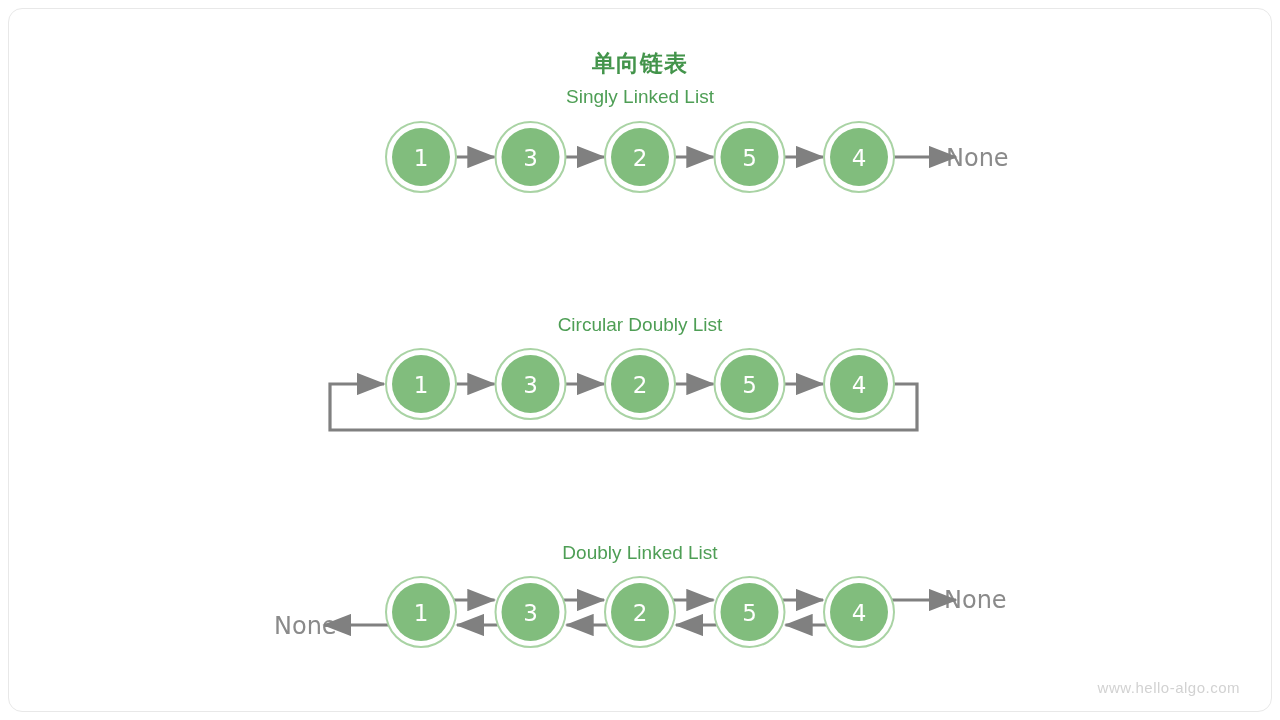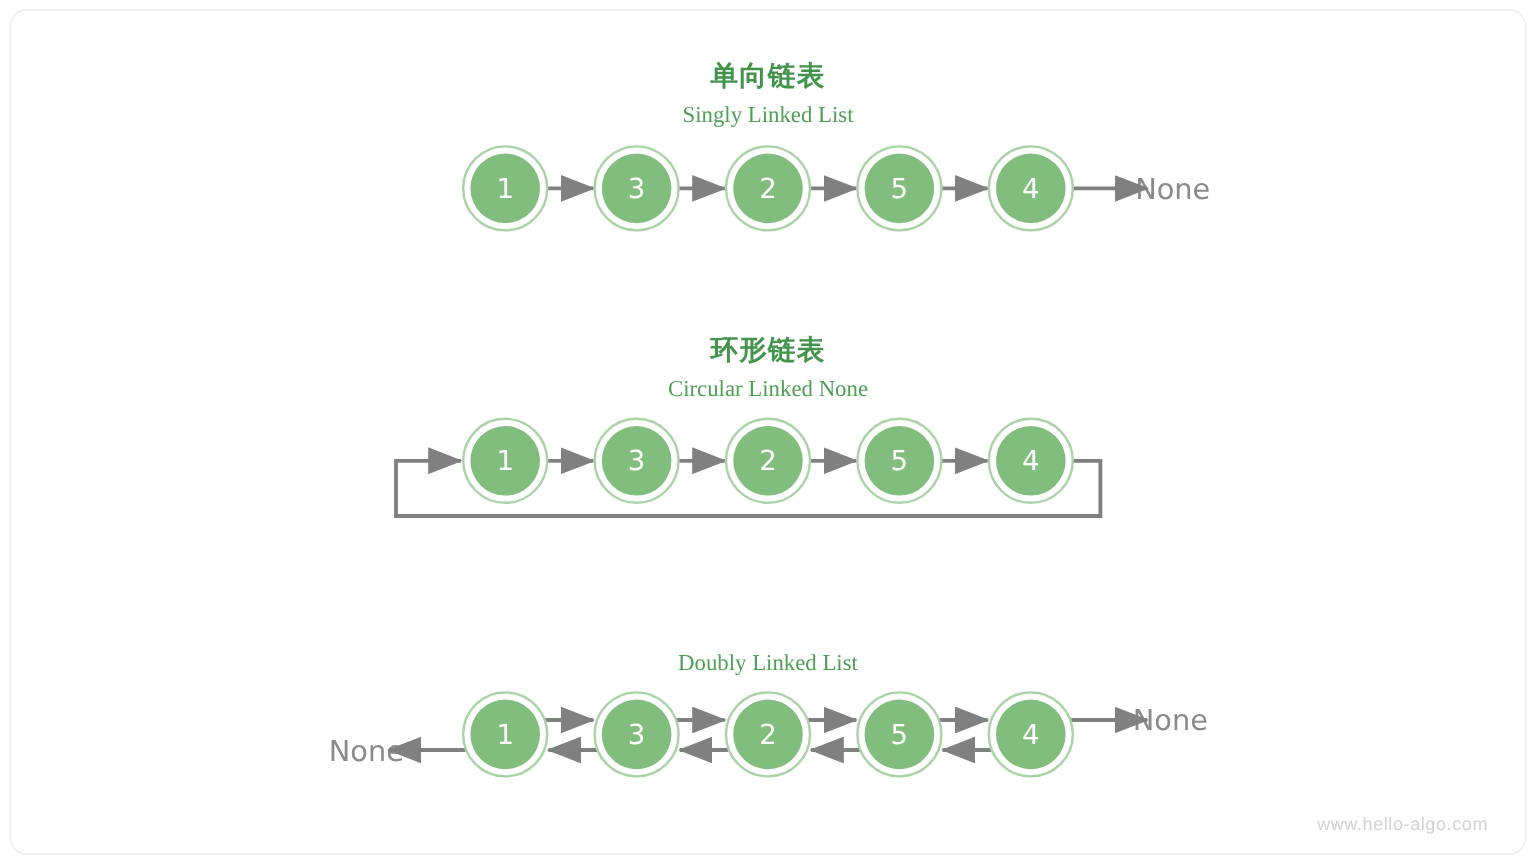--- a/index.html
+++ b/index.html
@@ -45,21 +45,21 @@
     font-weight: bold;
     font-size: 23px;
     letter-spacing: 1px;
   }
   .title-en {
     position: absolute;
     text-align: center;
     width: 100%;
     left: 0;
     color: #4e9e55;
-    font-family: Liberation Serif, serif;
+    font-family: Liberation Sans, sans-serif;
     font-size: 19px;
   }
   .node-val {
     fill: #ffffff;
     font-family: "DejaVu Sans", sans-serif;
     font-size: 23px;
     text-anchor: middle;
     dominant-baseline: central;
   }
   .none-label {
@@ -82,22 +82,21 @@
 </head>
 <body>
 
 <div id="canvas">
   <div class="card"></div>
 
   <div class="title-cn" style="top:48px;">单向链表</div>
   <div class="title-en" style="top:86px;">Singly Linked List</div>
   <div class="none-label" style="left:946px; top:144px;">None</div>
 
-  <div class="title-cn" style="top:276px;">环形链表</div>
-  <div class="title-en" style="top:314px;">Circular Linked None</div>
+  <div class="title-en" style="top:314px;">Circular Doubly List</div>
 
   <div class="title-en" style="top:542px;">Doubly Linked List</div>
   <div class="none-label" style="left:944px; top:586px;">None</div>
   <div class="none-label" style="left:274px; top:612px;">None</div>
 
   <svg class="svg-layer" viewBox="0 0 1280 720">
     <defs>
       <marker id="arrowhead" markerWidth="9" markerHeight="7" refX="8.5" refY="3.5" orient="auto" markerUnits="strokeWidth">
         <polygon points="0 0, 9 3.5, 0 7" fill="#808080"></polygon>
       </marker>

